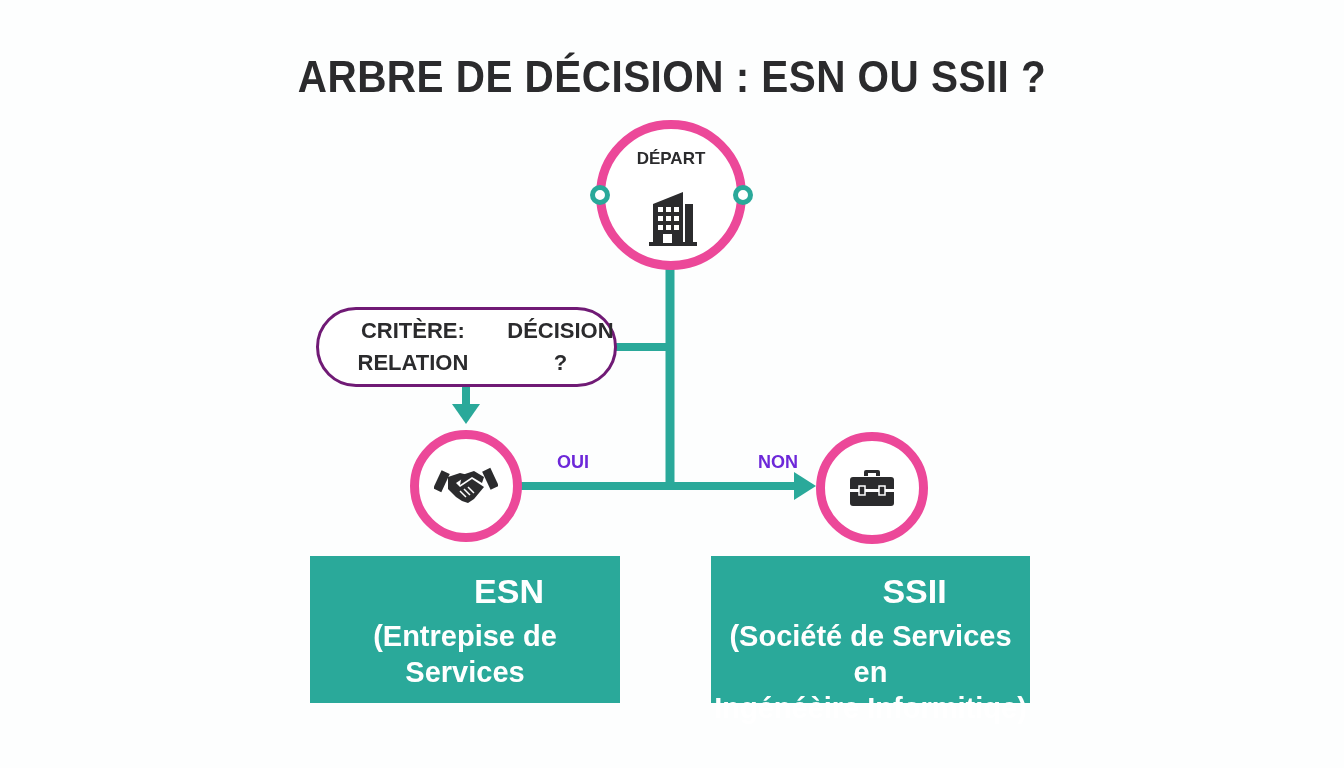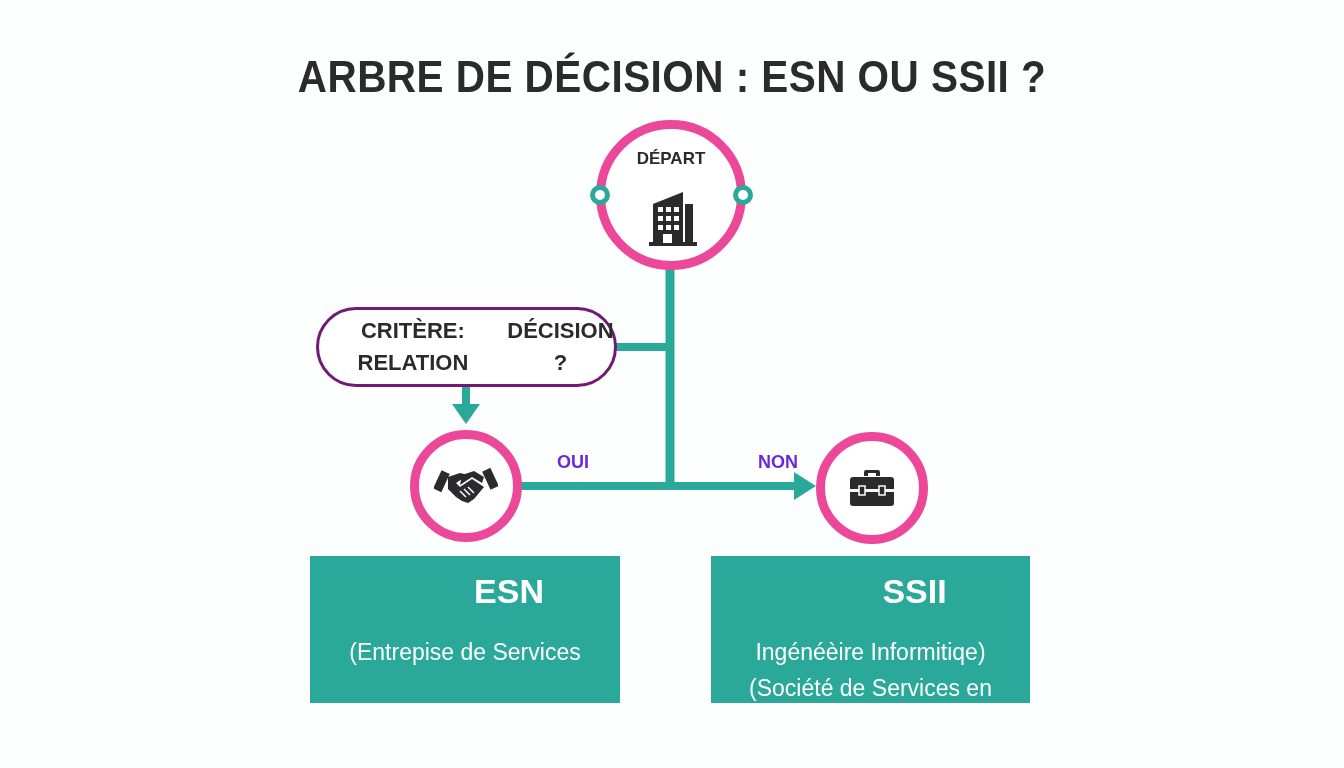--- a/index.html
+++ b/index.html
@@ -142,25 +142,25 @@
       left: 0;
       top: 16px;
       width: 100%;
       font-size: 34px;
       font-weight: 700;
       margin-left: 44px;
     }
     .result-desc {
       position: absolute;
       left: 0;
-      top: 78px;
+      top: 62px;
       width: 100%;
-      font-size: 23px;
+      font-size: 29px;
       line-height: 36px;
-      font-weight: 400;
+      font-weight: 700;
     }
   </style>
 </head>
 <body>
 
 <div class="title">ARBRE DE DÉCISION : ESN OU SSII ?</div>
 
 <svg class="lines" viewBox="0 0 1344 768">
 
   <line x1="670" y1="266" x2="670" y2="486" stroke="#2aa99a" stroke-width="9"></line>
@@ -235,16 +235,16 @@
 <div class="result-box esn-box">
   <div class="result-title">ESN</div>
   <div class="result-desc">
     <div>(Entrepise de Services</div>
   </div>
 </div>
 
 <div class="result-box ssii-box">
   <div class="result-title">SSII</div>
   <div class="result-desc">
+    <div>(Société de Services en</div>
     <div>Ingénéèire Informitiqe)</div>
-    <div>(Société de Services en</div>
   </div>
 </div>
 
 </body></html>

